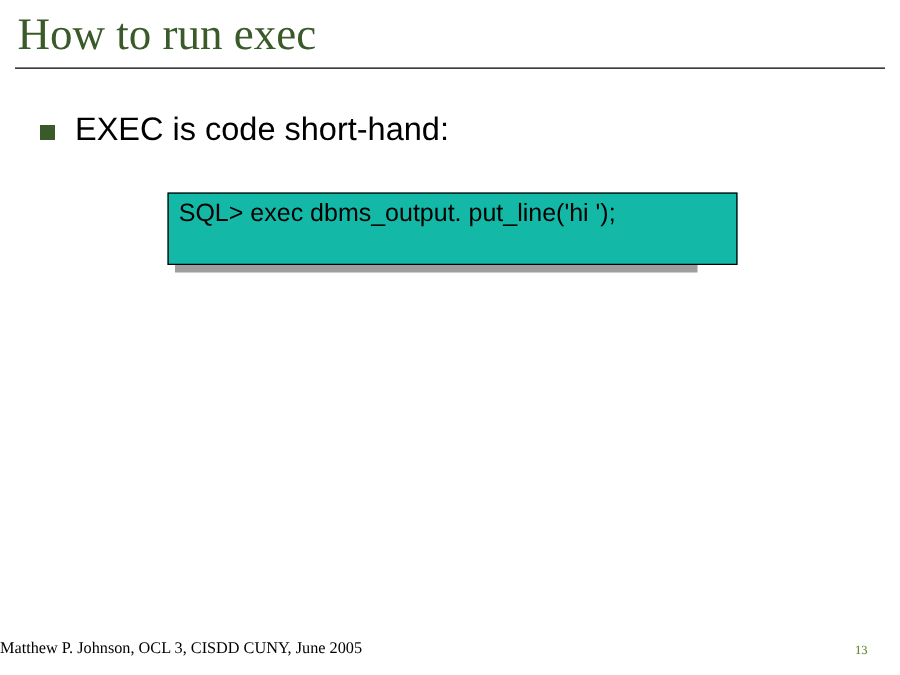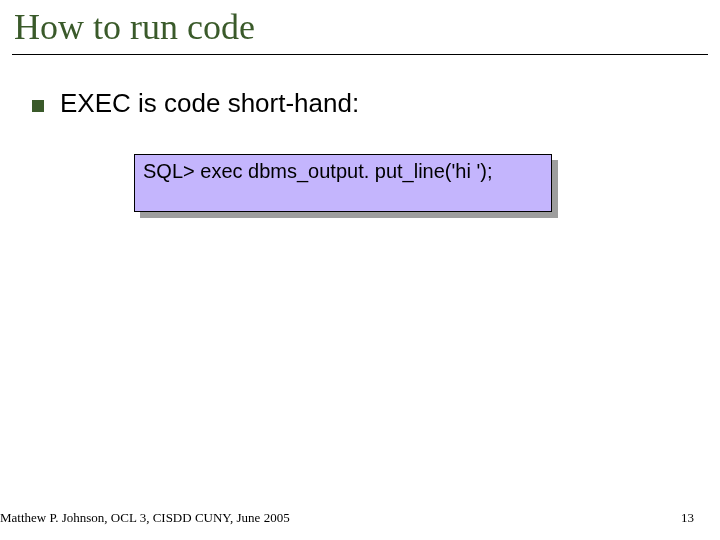--- a/index.html
+++ b/index.html
@@ -54,54 +54,54 @@
     left: 140px;
     top: 160px;
     width: 418px;
     height: 58px;
     background: #9e9e9e;
   }
   .code-box {
     position: absolute;
     left: 134px;
     top: 154px;
-    width: 418px;
+    width: 456px;
     height: 58px;
-    background: #c4b5fd;
+    background: #14b8a6;
     border: 1px solid #000;
     box-sizing: border-box;
     padding: 4px 8px;
     font-family: Arial, Helvetica, sans-serif;
     font-size: 20px;
     line-height: 24px;
   }
   .footer {
     position: absolute;
     bottom: 14px;
     left: 0;
     width: 720px;
     text-align: left;
     font-size: 13px;
     color: #000;
   }
   .pagenum {
     position: absolute;
     bottom: 14px;
     right: 26px;
-    font-size: 13px;
-    color: #000000;
+    font-size: 10px;
+    color: #4d7c0f;
   }
 </style>
 </head>
 <body>
 
 <div class="slide">
 
   <div class="title-wrap">
-    <h1 class="title">How to run code</h1>
+    <h1 class="title">How to run exec</h1>
   </div>
 
   <div class="bullet-row">
     <div class="bullet-square"></div>
     <div class="bullet-text">EXEC is code short-hand:</div>
   </div>
 
   <div class="code-box-shadow"></div>
   <div class="code-box">
     <div>SQL&gt; exec dbms_output. put_line('hi ');</div>

